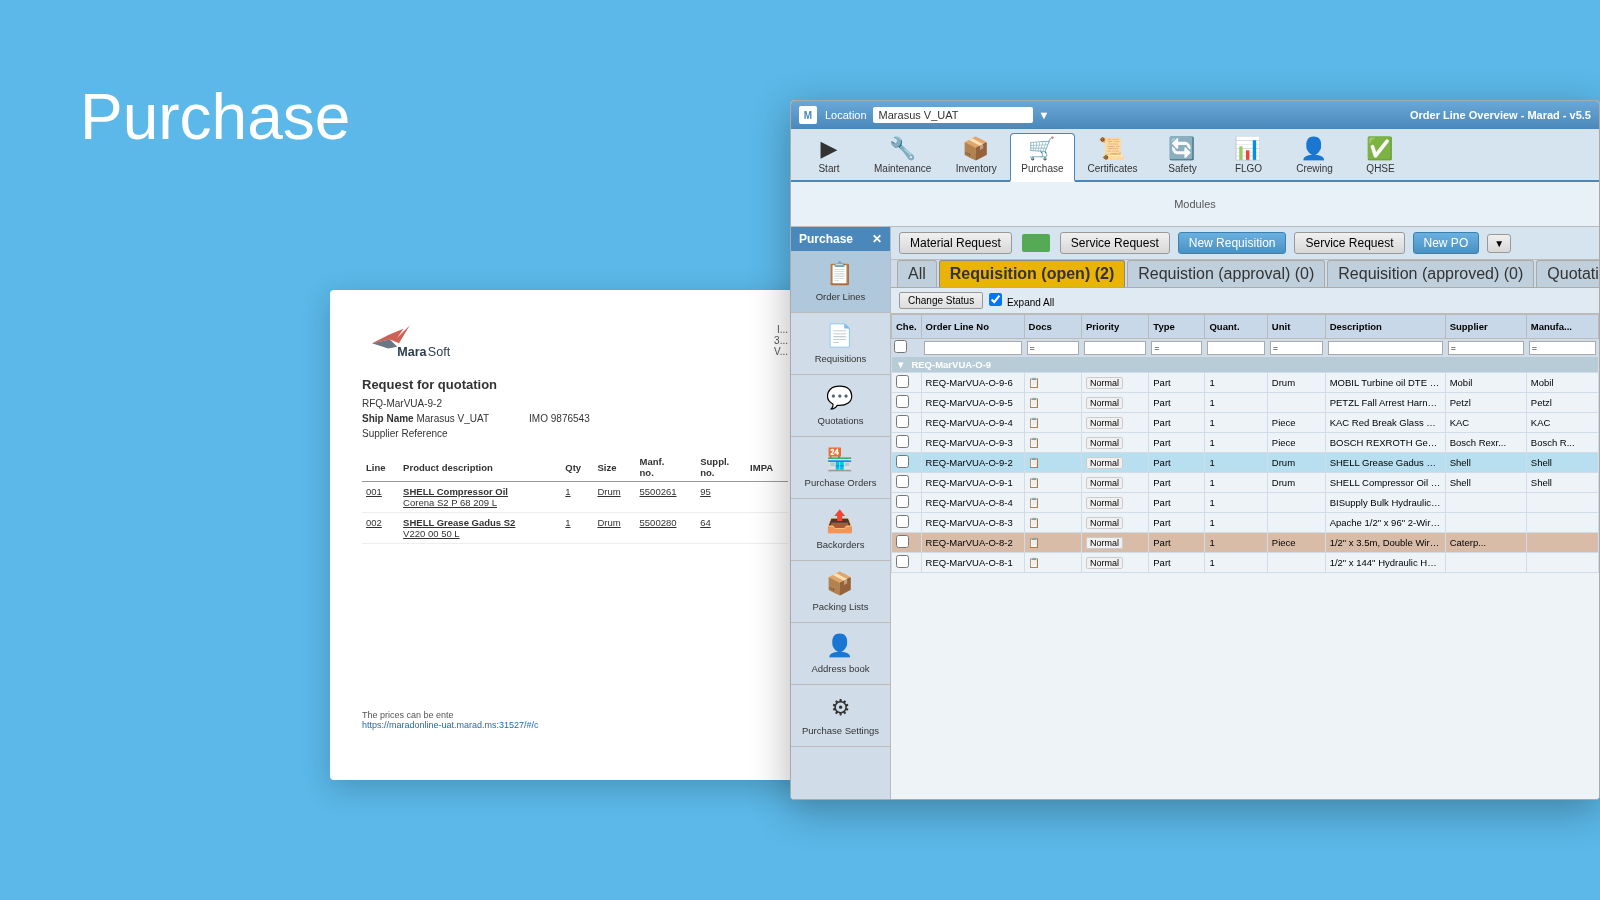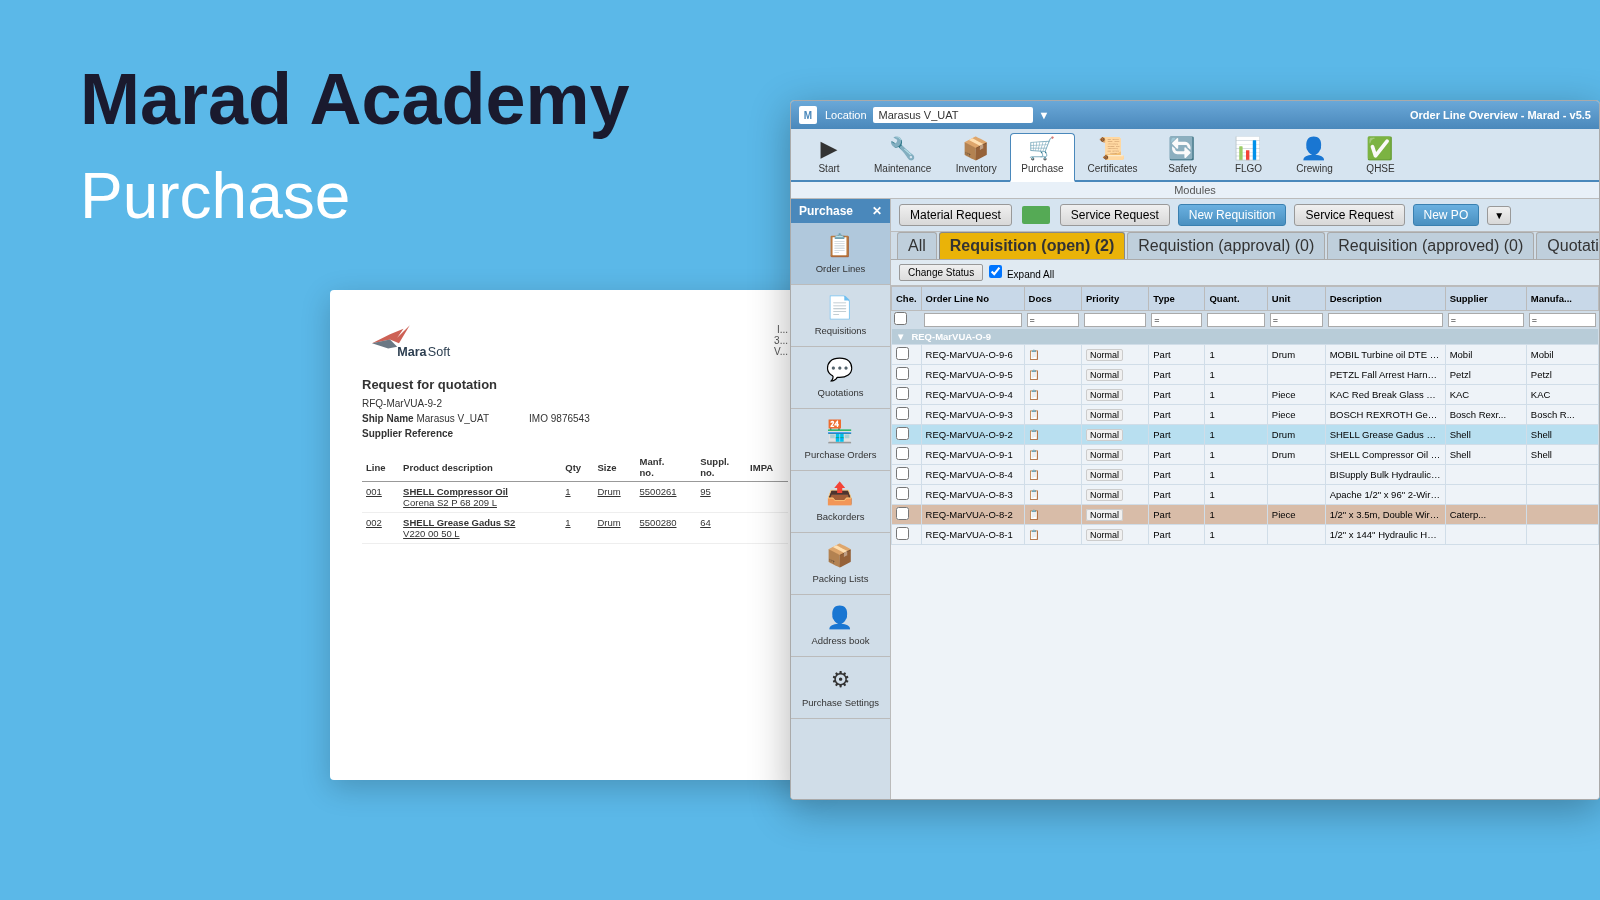--- a/index.html
+++ b/index.html
@@ -69,21 +69,21 @@
       margin-bottom: 6px;
     }
     .doc-meta {
       display: flex;
       gap: 40px;
       margin-bottom: 4px;
     }
     .doc-meta-item { font-size: 10px; }
     .doc-meta-label { font-weight: bold; }
     .doc-supplier-ref {
-      font-weight: bold;
+      font-weight: normal;
       font-size: 10px;
       margin-bottom: 14px;
     }
     .doc-table {
       width: 100%;
       border-collapse: collapse;
       font-size: 9.5px;
     }
     .doc-table th {
       border-bottom: 1px solid #999;
@@ -209,21 +209,21 @@
       line-height: 1;
     }
     .module-label { font-size: 10px; }
 
     
     .modules-bar {
       background: #e8f0f8;
       text-align: center;
       font-size: 11px;
       color: #555;
-      padding: 2px;
+      padding: 16px;
       border-bottom: 1px solid #bbb;
       flex-shrink: 0;
     }
 
     
     .main-content {
       display: flex;
       flex: 1;
       overflow: hidden;
     }
@@ -415,21 +415,20 @@
       border: 1px solid #ccc;
       border-radius: 2px;
       padding: 0 3px;
       font-size: 9px;
     }
   </style>
 </head>
 <body>
 
 <div class="hero-text">
-  <div class="hero-title">Marad Academy</div>
   <div class="hero-subtitle">Purchase</div>
 </div>
 
 <div class="document-paper">
   <div class="doc-logo-area">
     <svg class="doc-logo-svg" viewBox="0 0 120 50">
 
       <path d="M10 28 L30 18 L45 12 L38 22 L52 8 L40 28 L30 24 Z" fill="#c0392b" opacity="0.8"></path>
       <path d="M10 28 L30 24 L38 32 L28 34 Z" fill="#2c3e50" opacity="0.7"></path>
       <text x="38" y="42" font-family="Arial" font-size="14" font-weight="bold" fill="#2c3e50">Mara</text>
@@ -489,20 +488,24 @@
     <td><span class="doc-product-name">SHELL Grease Gadus S2</span><br>V220 00 50 L</td>
     <td>1</td>
     <td>Drum</td>
     <td>5500280</td>
     <td>64</td>
     <td></td>
   </tr>
       </tbody>
   </table>
 
+  <div class="doc-footer">
+    <div>The prices can be ente</div>
+    <div class="doc-link">https://maradonline-uat.marad.ms:31527/#/c</div>
+  </div>
 </div>
 
 <div class="app-window">
 
   <div class="title-bar">
     <div class="title-bar-icon">M</div>
     <div class="title-bar-location">
       <span>Location</span>
       <input value="Marasus V_UAT" readonly="" style="">
       <span>▼</span>

